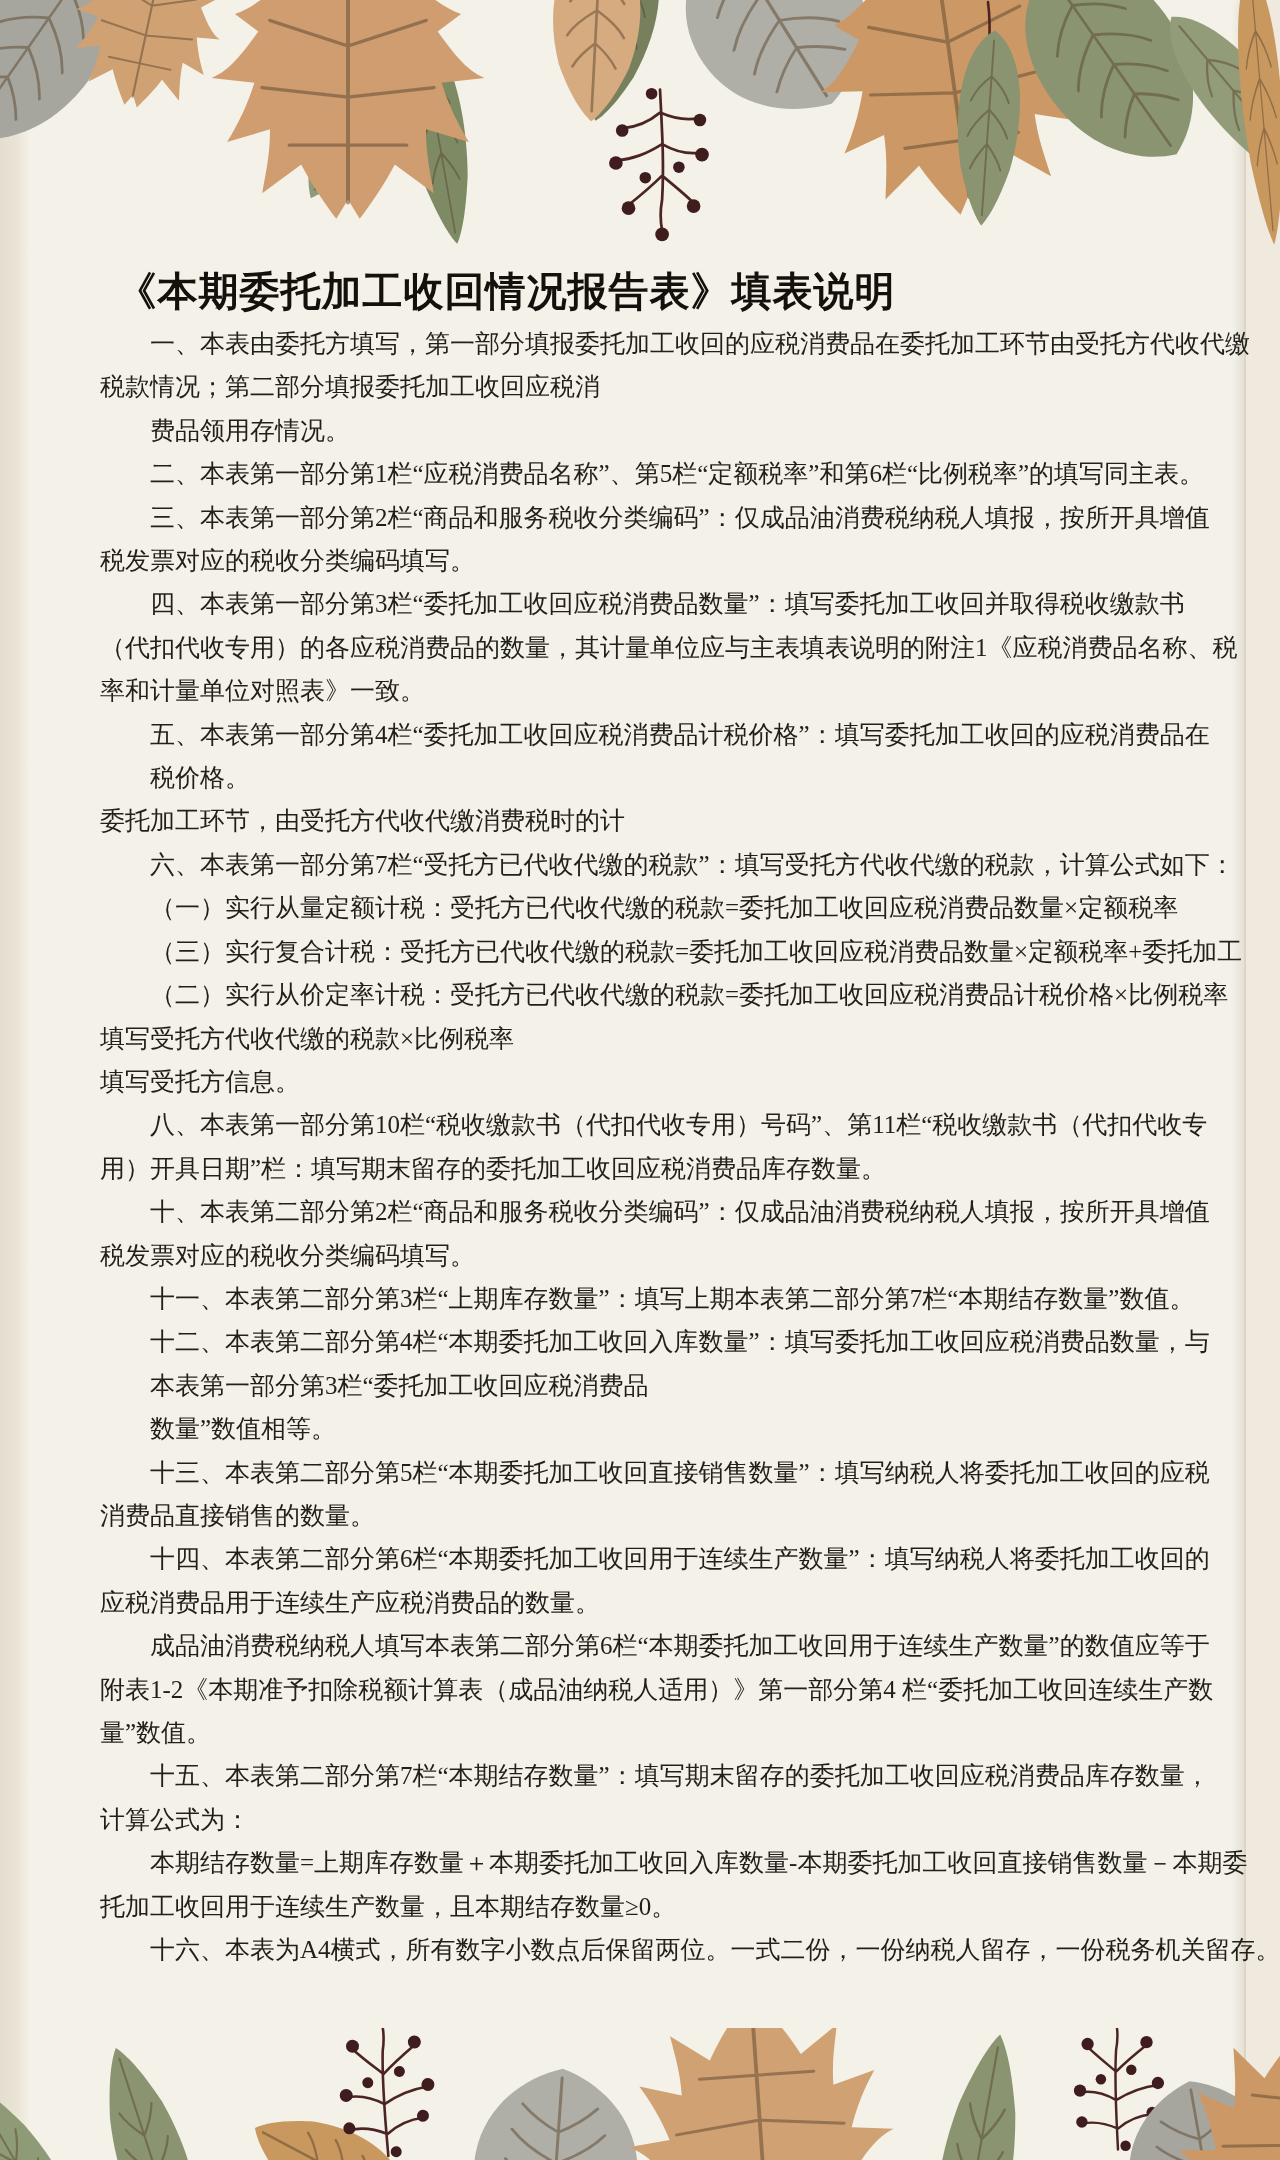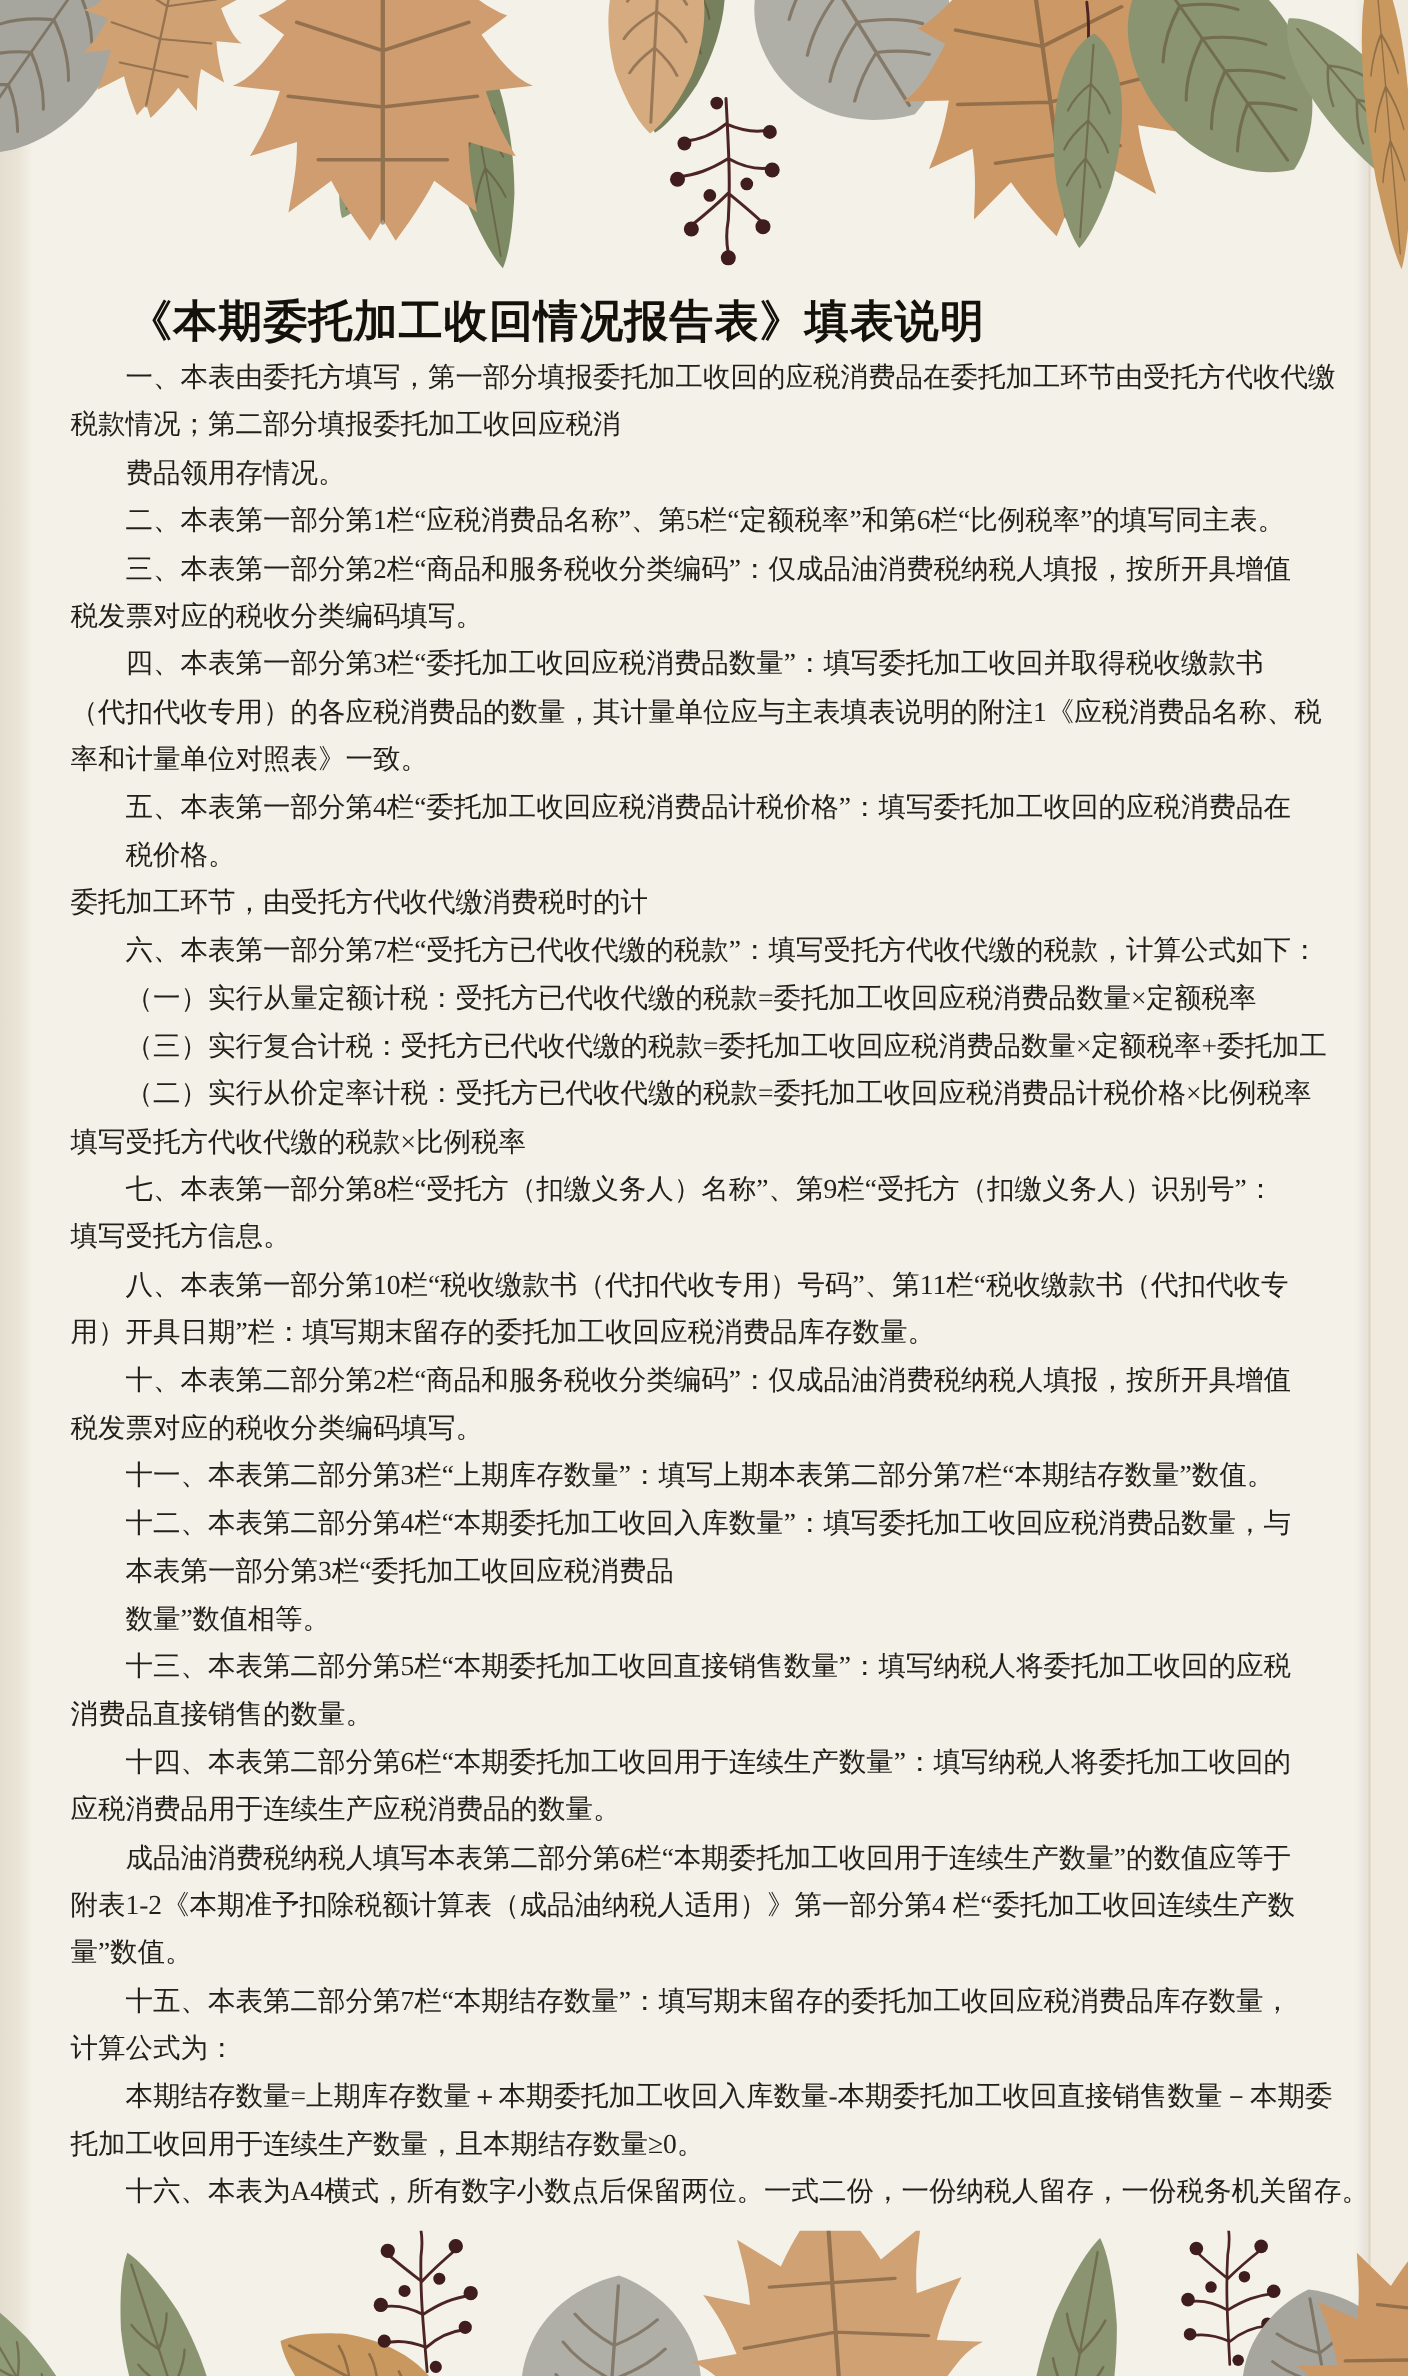--- a/index.html
+++ b/index.html
@@ -27,21 +27,21 @@
 
   .doc-title{
     position:absolute;top:241px;left:0;width:1012px;
     text-align:center;font-size:40px;line-height:48px;font-weight:bold;
     color:#14110c;letter-spacing:1px;
   }
   .doc-content{
     position:absolute;top:322px;left:64px;width:1152px;
     font-size:25px;line-height:43.4px;color:#211f1a;
   }
-  .line{white-space:nowrap;}
+  .line{white-space:nowrap;margin-left:36px;}
   .line.indent{text-indent:50px;}
 </style>
 </head>
 <body>
 
 <div class="edge-left"></div>
 <div class="edge-right"></div>
 
 <svg class="deco top" width="1280" height="245" viewBox="0 0 1280 245" aria-hidden="true">
   <defs>
@@ -105,21 +105,20 @@
     <div class="line">（代扣代收专用）的各应税消费品的数量，其计量单位应与主表填表说明的附注1《应税消费品名称、税</div>
     <div class="line">率和计量单位对照表》一致。</div>
     <div class="line indent">五、本表第一部分第4栏“委托加工收回应税消费品计税价格”：填写委托加工收回的应税消费品在</div>
     <div class="line indent">税价格。</div>
     <div class="line">委托加工环节，由受托方代收代缴消费税时的计</div>
     <div class="line indent">六、本表第一部分第7栏“受托方已代收代缴的税款”：填写受托方代收代缴的税款，计算公式如下：</div>
     <div class="line indent">（一）实行从量定额计税：受托方已代收代缴的税款=委托加工收回应税消费品数量×定额税率</div>
     <div class="line indent">（三）实行复合计税：受托方已代收代缴的税款=委托加工收回应税消费品数量×定额税率+委托加工</div>
     <div class="line indent">（二）实行从价定率计税：受托方已代收代缴的税款=委托加工收回应税消费品计税价格×比例税率</div>
     <div class="line">填写受托方代收代缴的税款×比例税率</div>
-    <div class="line indent">七、本表第一部分第8栏“受托方（扣缴义务人）名称”、第9栏“受托方（扣缴义务人）识别号”：</div>
     <div class="line">填写受托方信息。</div>
     <div class="line indent">八、本表第一部分第10栏“税收缴款书（代扣代收专用）号码”、第11栏“税收缴款书（代扣代收专</div>
     <div class="line">用）开具日期”栏：填写期末留存的委托加工收回应税消费品库存数量。</div>
     <div class="line indent">十、本表第二部分第2栏“商品和服务税收分类编码”：仅成品油消费税纳税人填报，按所开具增值</div>
     <div class="line">税发票对应的税收分类编码填写。</div>
     <div class="line indent">十一、本表第二部分第3栏“上期库存数量”：填写上期本表第二部分第7栏“本期结存数量”数值。</div>
     <div class="line indent">十二、本表第二部分第4栏“本期委托加工收回入库数量”：填写委托加工收回应税消费品数量，与</div>
     <div class="line indent">本表第一部分第3栏“委托加工收回应税消费品</div>
     <div class="line indent">数量”数值相等。</div>
     <div class="line indent">十三、本表第二部分第5栏“本期委托加工收回直接销售数量”：填写纳税人将委托加工收回的应税</div>

